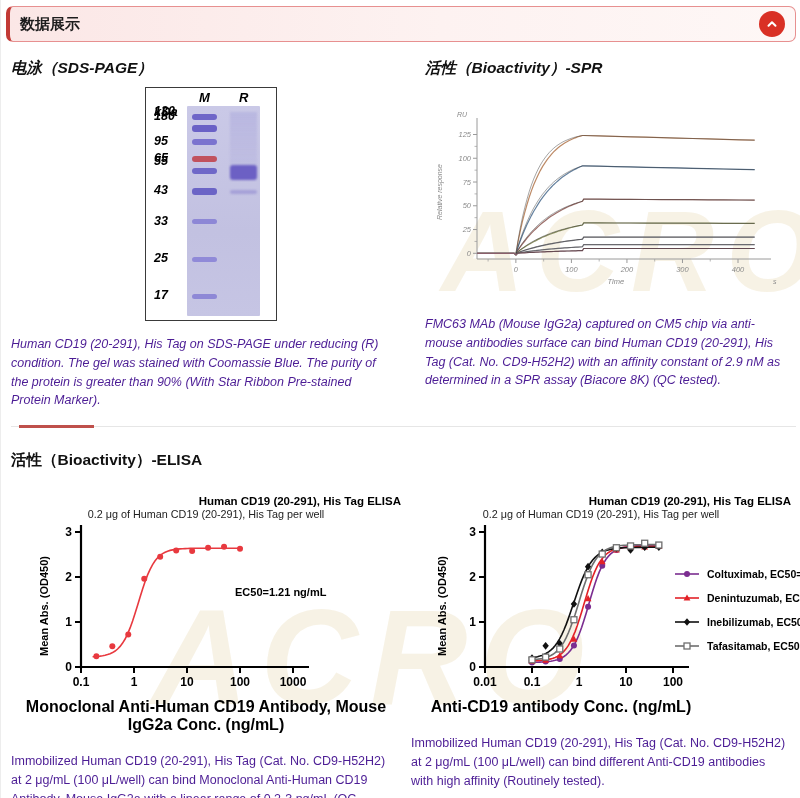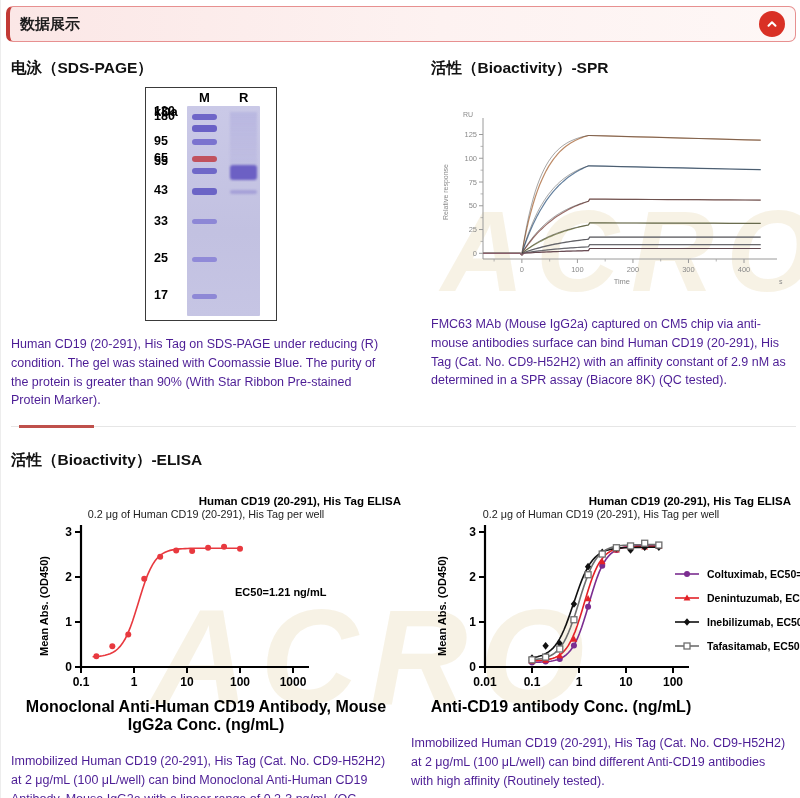--- a/index.html
+++ b/index.html
@@ -9,21 +9,21 @@
       color:rgba(233,222,186,0.38);pointer-events:none;z-index:0;}
   
   .hdr{position:relative;margin:6px 5px 0 5px;height:34px;display:flex;align-items:center;
        border:1px solid #e79090;border-left:4px solid #c23a35;border-radius:7px;
        background:linear-gradient(90deg,#fbe7e6 0%,#fdf2f1 55%,#fef7f6 100%);padding:0 10px;z-index:2;}
   .hdr-title{font-size:15px;font-weight:bold;color:#1c1c1c;}
   .hdr-btn{margin-left:auto;width:26px;height:26px;border-radius:50%;background:#d93025;border:none;
            display:flex;align-items:center;justify-content:center;cursor:pointer;padding:0;}
   .content{position:relative;padding:0 10px;z-index:1;}
   h2.sec{font-size:15.5px;font-weight:bold;color:#111;margin:16px 0 0 0;}
-  .grid-top{display:grid;grid-template-columns:400px 370px;gap:8px;}
+  .grid-top{display:grid;grid-template-columns:400px 370px;gap:2px;font-style:italic;}
   .caption{font-size:12.5px;line-height:1.5;color:#4c1d95;margin:14px 0 0 0;max-width:378px;}
   
   #gel{position:relative;width:130px;height:232px;border:1px solid #3a3a3a;background:#fff;margin:8px auto 0;}
   .gel-lab{position:absolute;font-weight:bold;font-size:13px;color:#000;}
   .gel-body{position:absolute;left:41px;top:18px;width:73px;height:210px;border-radius:1px;
             background:linear-gradient(180deg,#cac9e7 0%,#c2c1e1 60%,#c6c5e4 100%);}
   .gel-kda{position:absolute;left:8px;width:30px;font-size:12.5px;font-weight:bold;color:#000;}
   .gel-band{position:absolute;left:5px;width:25px;border-radius:3px;filter:blur(.4px);}
   .gel-rband{position:absolute;left:43px;width:27px;border-radius:3px;filter:blur(.8px);}
   .gel-smear{position:absolute;left:43px;width:27px;filter:blur(1px);

